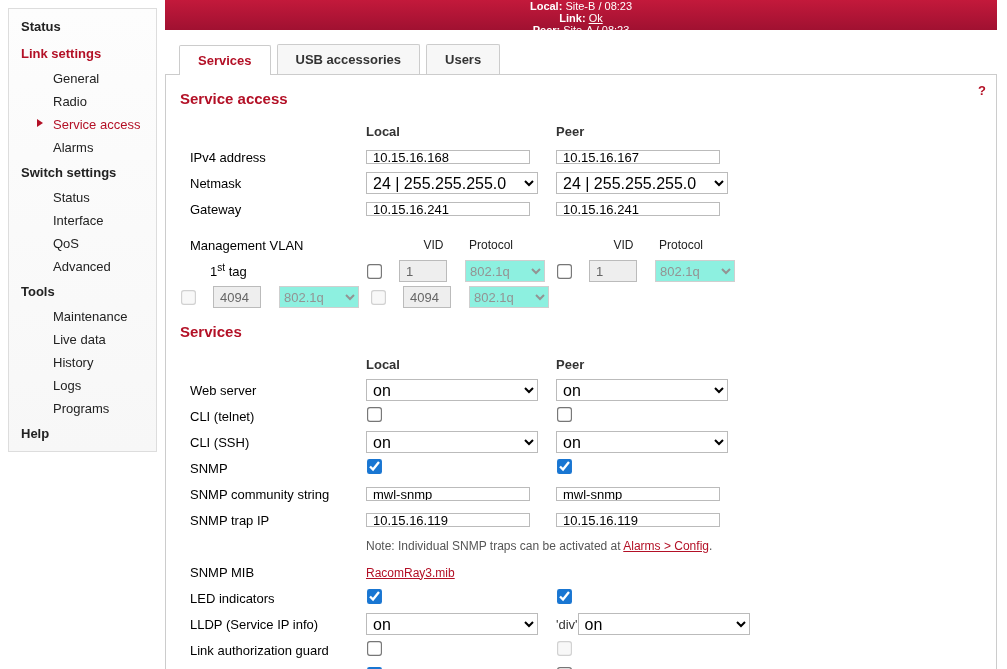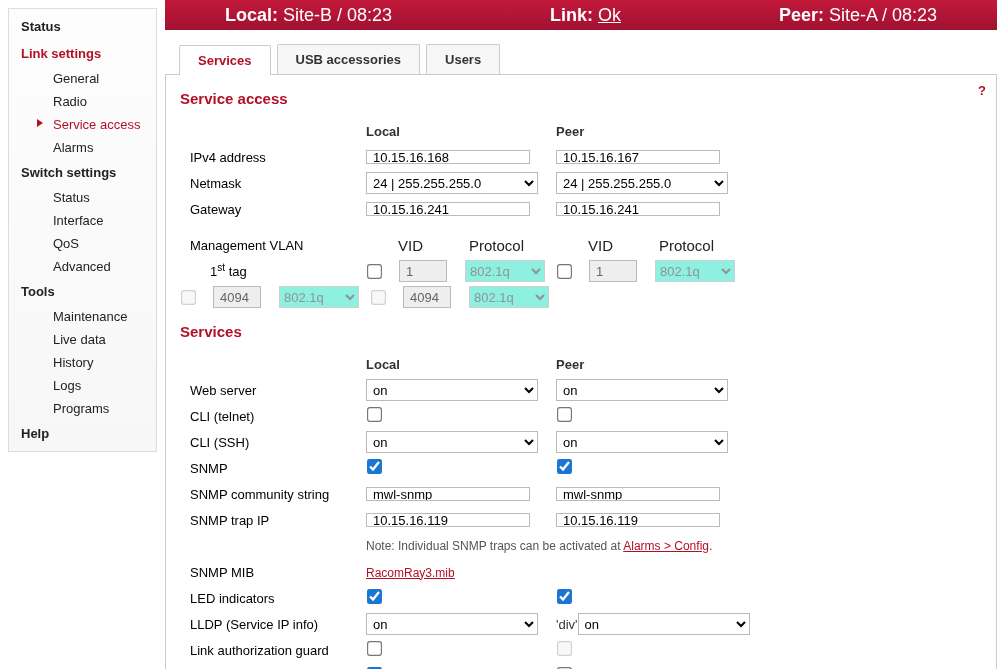--- a/index.html
+++ b/index.html
@@ -8,37 +8,37 @@
 
 .sidebar { width: 165px; flex-shrink: 0; padding: 8px 8px 8px 8px; }
 .sidebar-box { border: 1px solid #ddd; background: linear-gradient(#fdfdfd,#f7f7f7); padding: 4px 0 4px 0; }
 .nav-top { padding: 6px 12px; font-weight: bold; color: #222; cursor: pointer; }
 .nav-top.active { color: #b31026; }
 .nav-sub { padding: 4px 10px 4px 44px; color: #222; cursor: pointer; font-size: 13px; position:relative; }
 .nav-sub.active { color: #b31026; }
 .nav-sub.active::before { content: ""; position:absolute; left:28px; top:6px; border-left:6px solid #b31026; border-top:4px solid transparent; border-bottom:4px solid transparent; }
 
 .main { flex: 1; padding-right: 10px; }
-.topbar { height: 30px; background: linear-gradient(#c3193b,#a01131); color: #fff; display:flex; align-items:center; justify-content:space-between; padding: 0 60px; font-size: 18px; }
+.topbar { height: 30px; background: linear-gradient(#c3193b,#a01131); color: #fff; display:flex; align-items:center; justify-content:space-between; padding: 0 60px; font-size: 11px; flex-direction: column; }
 .topbar a { color: #fff; text-decoration: underline; }
 .tabs-area { margin-top: 14px; }
 .tabs { display:flex; border-bottom:1px solid #ccc; padding-left:14px; }
 .tab { padding: 7px 18px; border:1px solid #ccc; border-bottom:none; background:#f7f7f7; margin-right:6px; cursor:pointer; font-weight:bold; color:#333; border-radius: 2px 2px 0 0; }
 .tab.active { background:#fff; color:#b31026; position:relative; top:1px; }
 .panel { border:1px solid #ccc; border-top:none; padding: 10px 14px 18px 14px; position:relative; }
 .help-icon { position:absolute; right:10px; top:8px; color:#b31026; font-weight:bold; cursor:pointer; }
 .section-title { color:#b31026; font-weight:bold; font-size:15px; margin: 5px 0 12px 0; }
 .row { display:flex; align-items:center; min-height:24px; margin-bottom:2px; }
 .lbl { width: 176px; font-size:13px; color:#000000;margin-left:10px; }
 .lbl.sub { padding-left: 20px; }
 .col { width: 190px; }
 .col-head { width:190px; font-weight:bold; font-size:13px; }
-.sub-head { font-size:15px; color:#222; }
+.sub-head { font-size:12px; color:#222;text-align:center; }
 .input-text { width: 164px; height:14px; border:1px solid #bbb; padding:0 6px; font-size:13px; }
-.select { width: 172px; height:22px; border:1px solid #bbb; background:#fff; font-size:13px; padding:0 2px; }
+.select { width: 172px; height:22px; border:1px solid #bbb; background:#fff; font-size:16px; padding:0 2px; }
 .select-sm { width: 80px; height:22px; border:1px solid #bbb; background:#5eead4; color:#666; font-size:13px; }
 .input-sm { width: 48px; height:22px; border:1px solid #bbb; padding:0 6px; background:#eee; color:#666; font-size:13px; }
 .cb { margin:0 0 0 2px; transform: scale(1.15); accent-color:#1976d2; }
 .vlan-block { width:190px; display:flex; align-items:center; gap:18px; }
 .vhead-block { width:190px; display:flex; }
 .vhead-block span:first-child { width:54px; }
 .note { font-size:12px; color:#555; }
 .note a, .mib-link { color:#b31026; text-decoration:underline; font-size:12px; cursor:pointer; }
 sup { font-size:10px; }
 </style>

